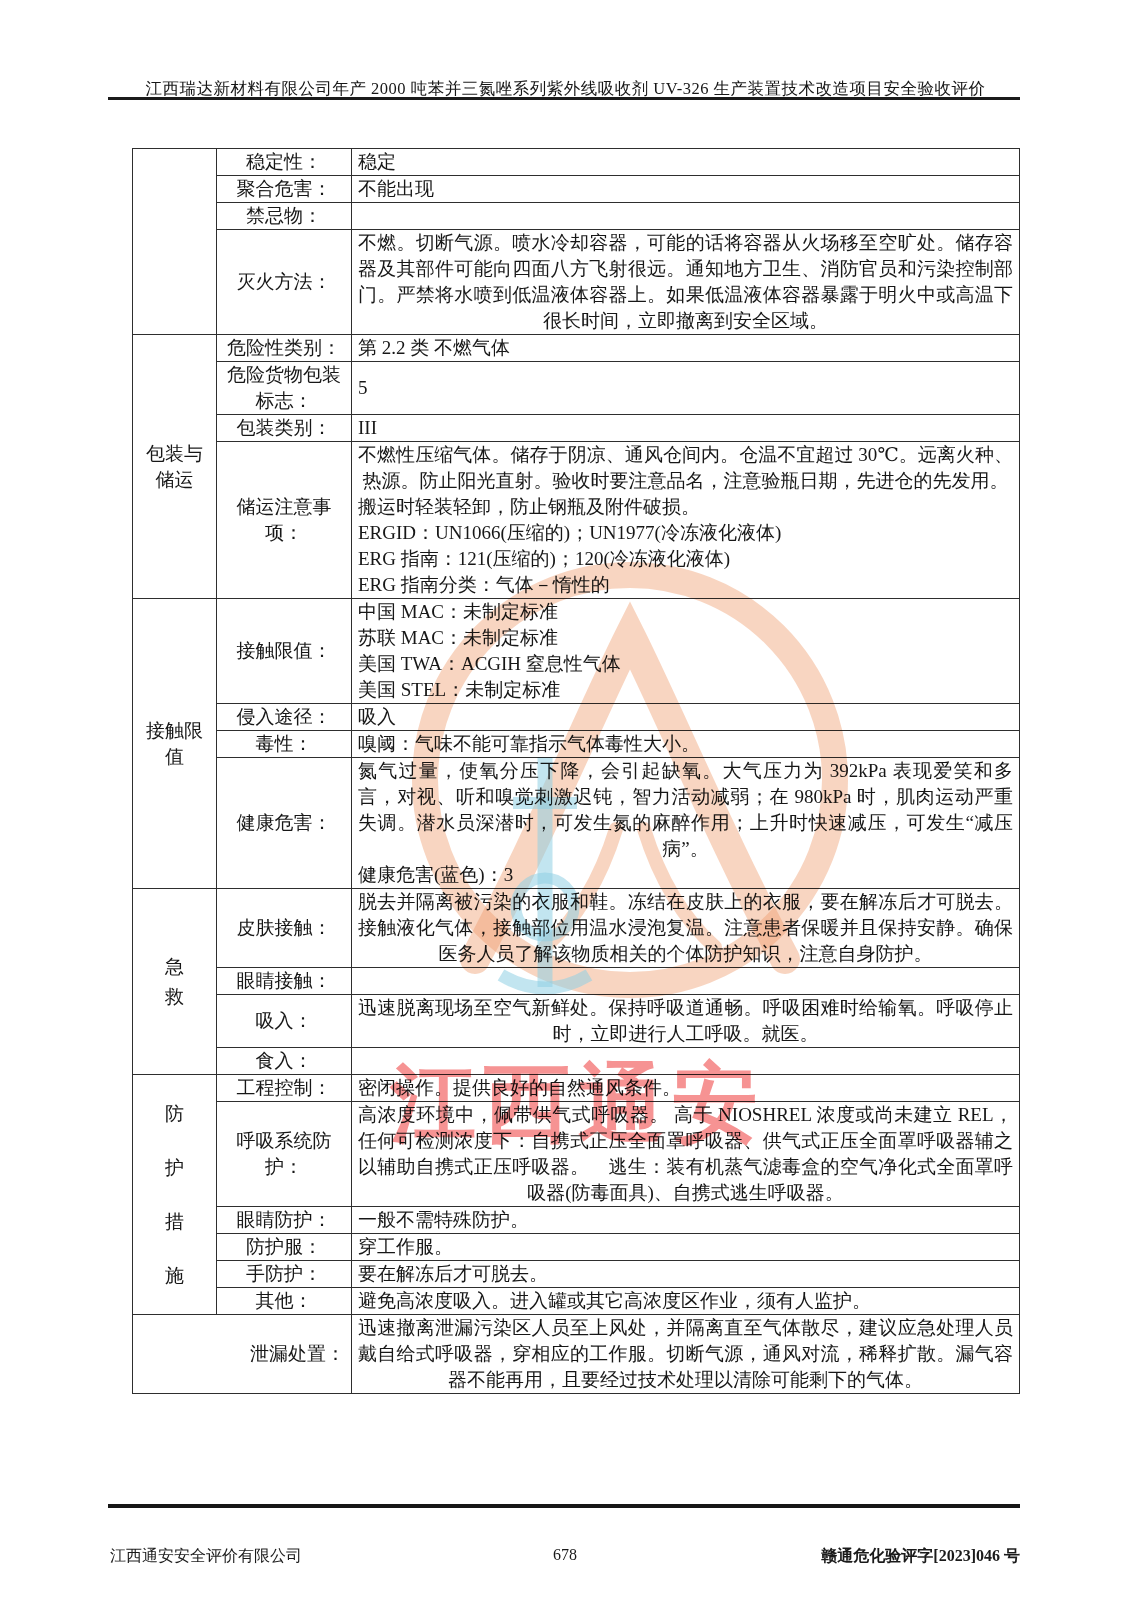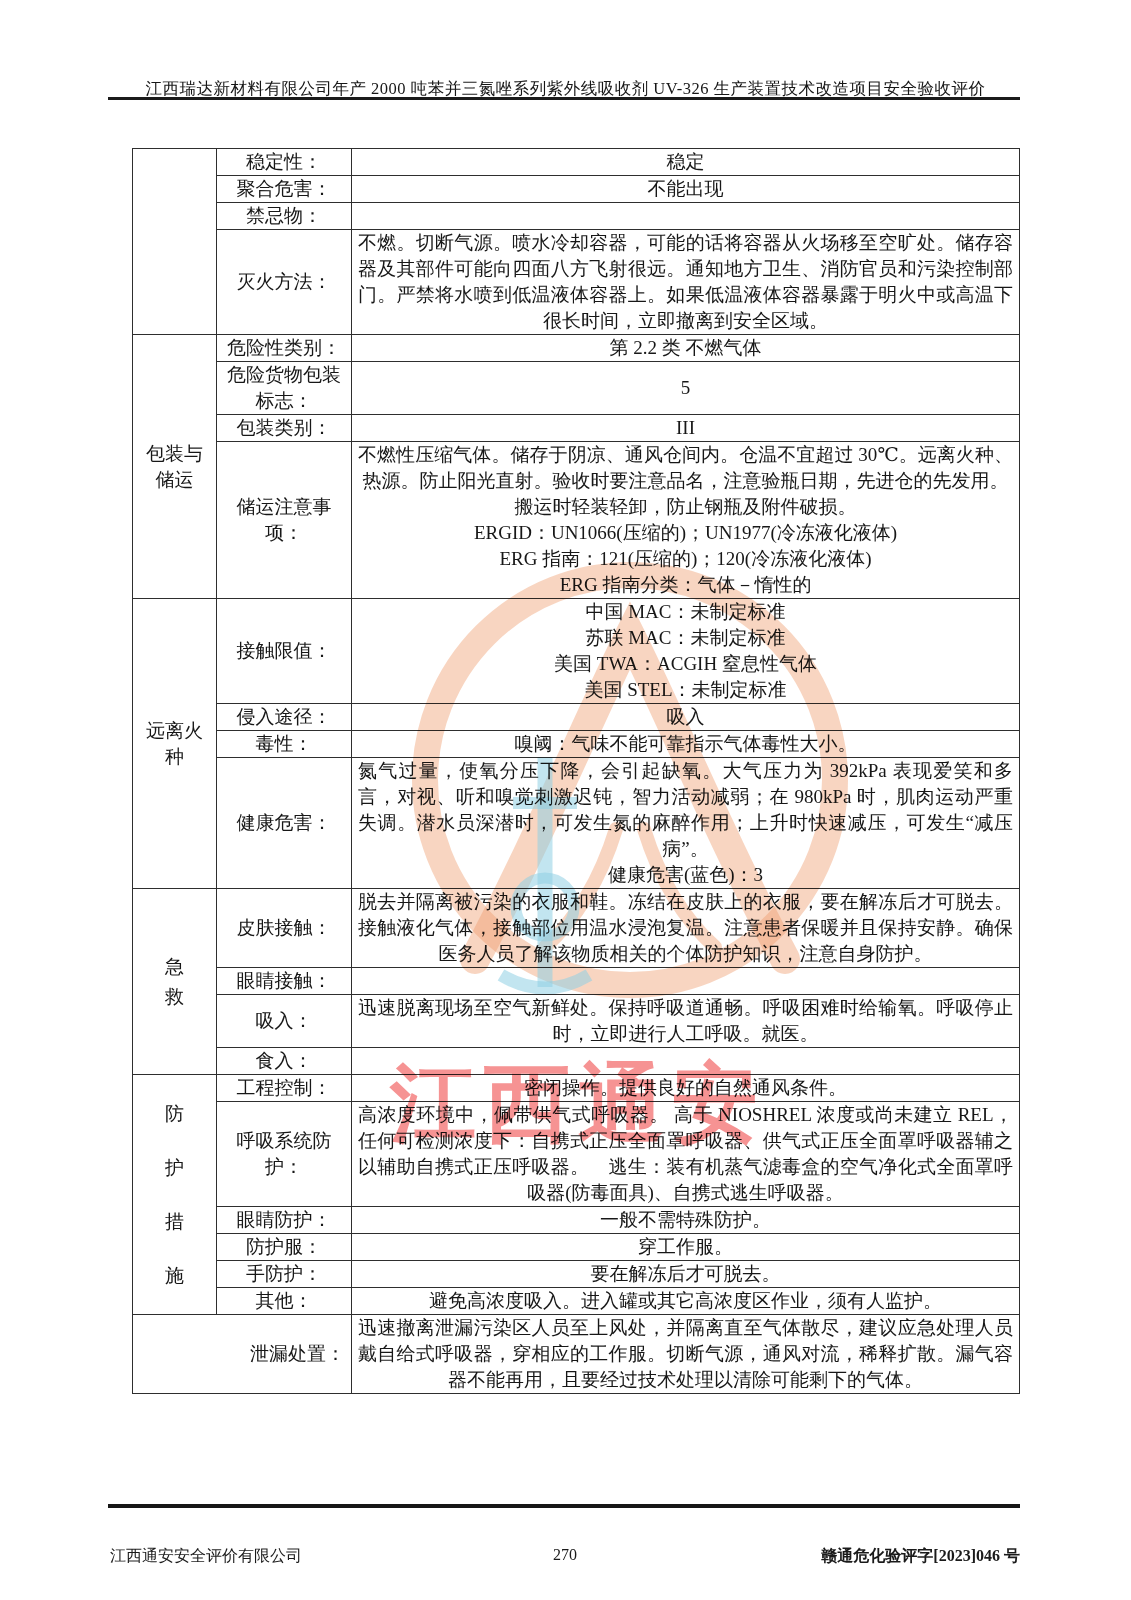--- a/index.html
+++ b/index.html
@@ -31,21 +31,21 @@
     padding:0 6px;
     vertical-align:middle;
     overflow:hidden;
   }
   td.gcell{text-align:center;white-space:pre-line;padding:3px 2px;}
   td.gcell.spread{line-height:54px;}
   td.gcell.stack{line-height:30px;}
   td.gcell.span2{text-align:right;white-space:normal;}
   td.lcell{text-align:center;}
   td.vcell{padding:3px 9px;}
-  .cline{text-align:center;}
+  .cline{}
   .para{text-align:justify;text-align-last:center;}
   
   .wm-logo{
     position:absolute;left:395px;top:545px;width:470px;height:470px;
     mix-blend-mode:multiply;pointer-events:none;
   }
   .wm-text{
     position:absolute;left:390px;top:1046px;
     font-size:86px;font-weight:700;letter-spacing:8px;
     color:#ef4444;opacity:.58;
@@ -127,21 +127,21 @@
           <td class="lcell">储运注意事项：</td>
           <td class="vcell">
             <div class="para">不燃性压缩气体。储存于阴凉、通风仓间内。仓温不宜超过 30℃。远离火种、热源。防止阳光直射。验收时要注意品名，注意验瓶日期，先进仓的先发用。</div>
             <div class="cline">搬运时轻装轻卸，防止钢瓶及附件破损。</div>
             <div class="cline">ERGID：UN1066(压缩的)；UN1977(冷冻液化液体)</div>
             <div class="cline">ERG 指南：121(压缩的)；120(冷冻液化液体)</div>
             <div class="cline">ERG 指南分类：气体－惰性的</div>
           </td>
         </tr>
         <tr>
-          <td rowspan="4" class="gcell normal">远离火种</td>
+          <td rowspan="4" class="gcell normal">接触限值</td>
           <td class="lcell">接触限值：</td>
           <td class="vcell">
             <div class="cline">中国 MAC：未制定标准</div>
             <div class="cline">苏联 MAC：未制定标准</div>
             <div class="cline">美国 TWA：ACGIH 窒息性气体</div>
             <div class="cline">美国 STEL：未制定标准</div>
           </td>
         </tr>
         <tr>
           <td class="lcell">侵入途径：</td>
@@ -247,17 +247,17 @@
         <path d="M 106 430 q 44 26 88 0" stroke-width="13"></path>
         <line x1="118" y1="258" x2="182" y2="258" stroke-width="12"></line>
       </g>
     </svg>
   </div>
   <div class="wm-text">江西通安</div>
 
   <div class="footer-rule"></div>
   <div class="footer-row">
     <div class="footer-left">江西通安安全评价有限公司</div>
-    <div class="footer-center">270</div>
+    <div class="footer-center">678</div>
     <div class="footer-right">赣通危化验评字[2023]046 号</div>
   </div>
 
 </div>
 
 </body></html>

